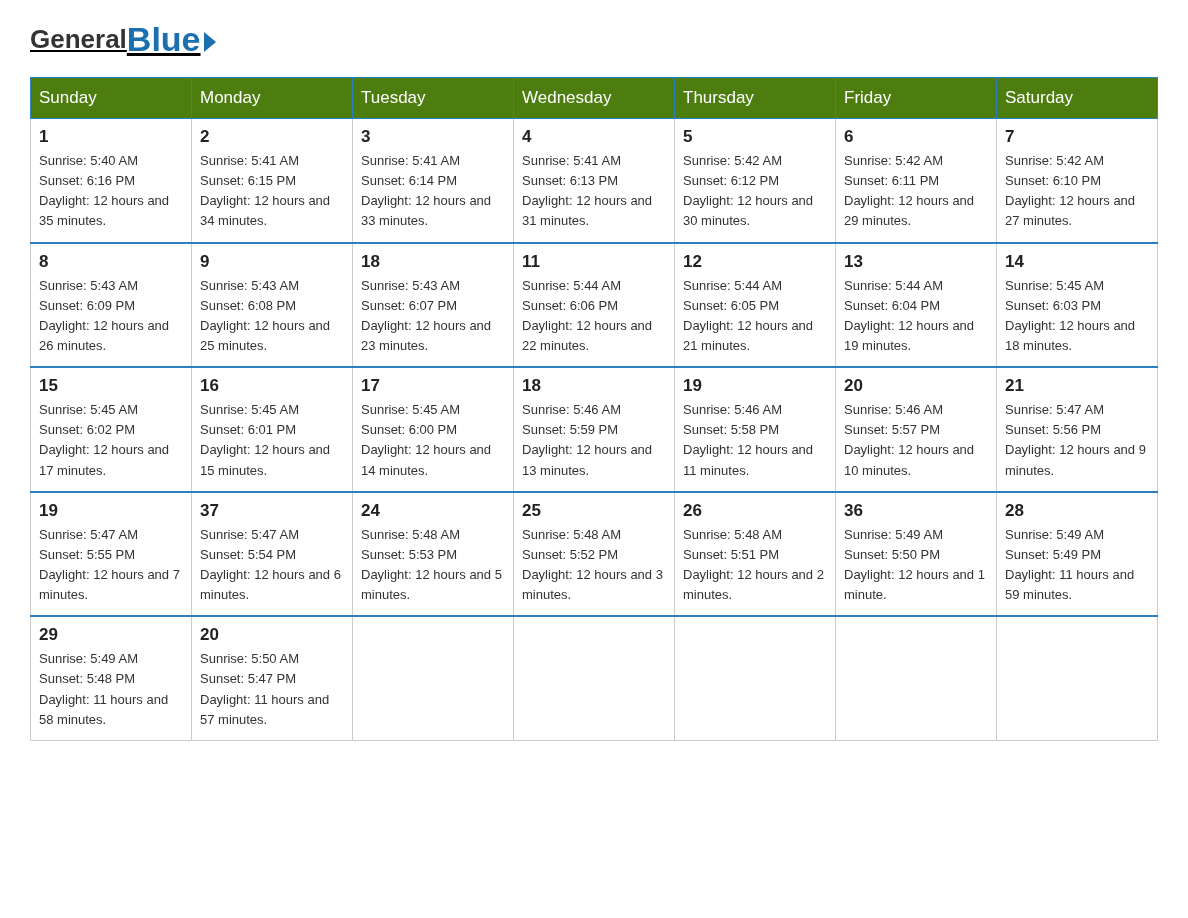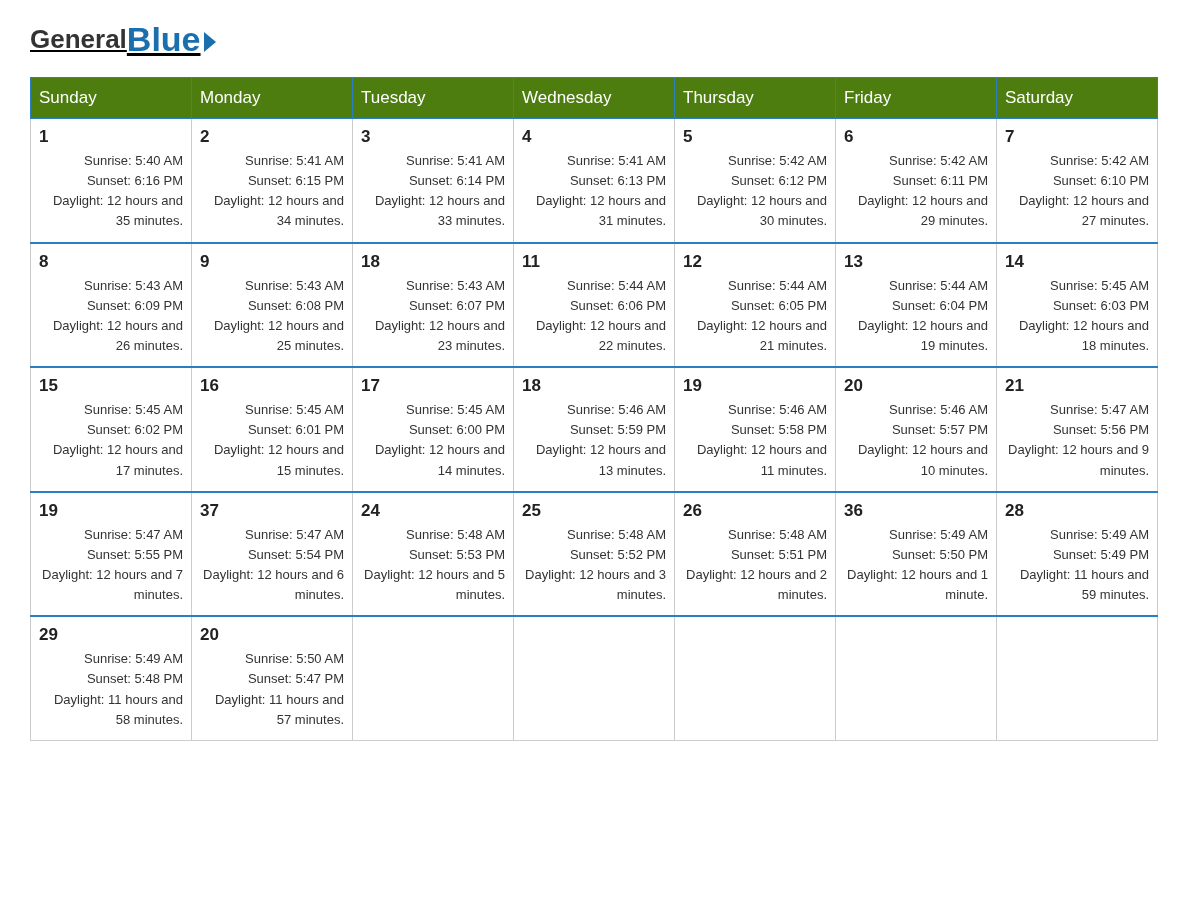--- a/index.html
+++ b/index.html
@@ -87,21 +87,20 @@
       font-size: 17px;
       font-weight: bold;
       color: #222;
       margin-bottom: 4px;
       display: block;
     }
     .day-info {
       font-size: 13px;
       color: #333;
       line-height: 1.55;
-      text-align: right;
     }
     .empty-cell {
       background: #ffffff;
     }
     .calendar tr td {
       min-height: 90px;
     }
     .top-border-row td {
       border-top: 2px solid #2a7fc1;
     }

